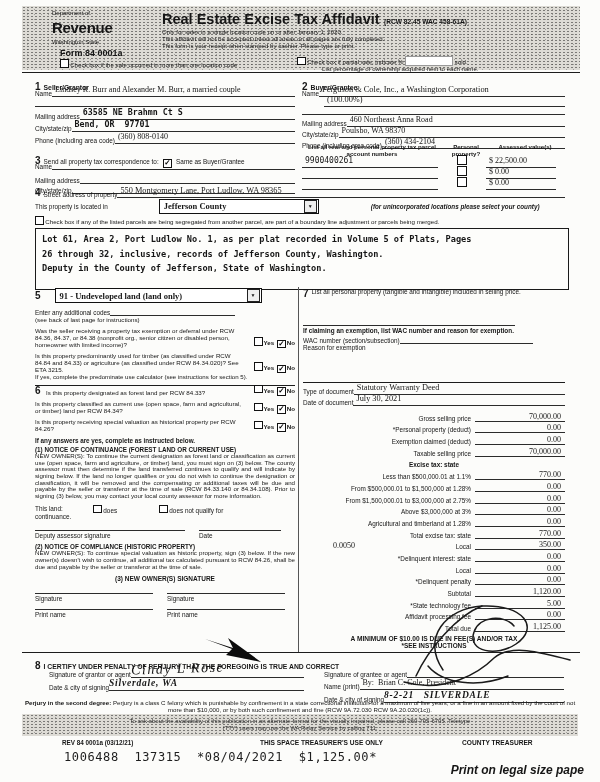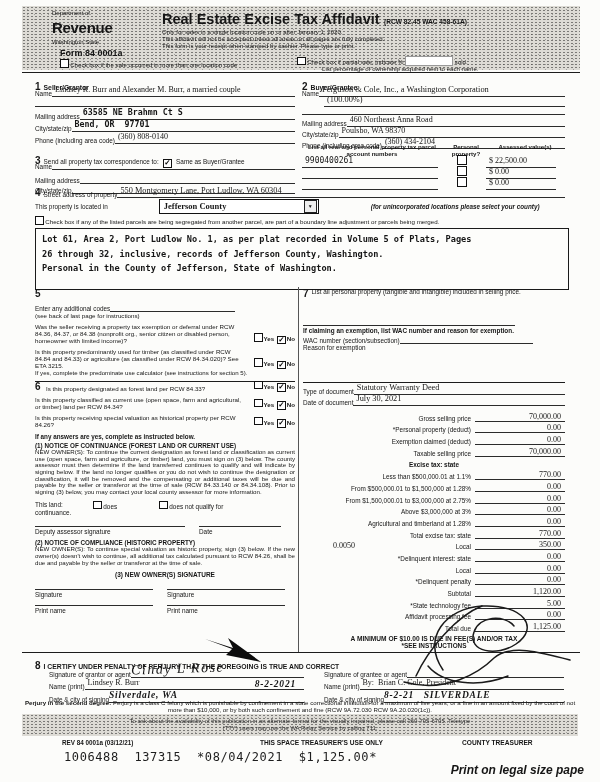--- a/index.html
+++ b/index.html
@@ -163,50 +163,54 @@
     <div class="row" style="height:10px;">
         <span class="lbl">City/state/zip</span>
         <span class="fill"></span>
       </div>
   </div>
 
   <div class="abs" style="left:35px;top:187px;width:530px;">
     <div class="row" style="height:11px;">
       <span class="secnum">4</span>
       <span class="lbl">Street address of property</span>
-      <span class="fill"><span class="val" style="font-size:8.3px;">550 Montgomery Lane, Port Ludlow, WA 60304</span></span>
+      <span class="fill"><span class="val" style="font-size:8.3px;">550 Montgomery Lane, Port Ludlow, WA 98365</span></span>
     </div>
     <div style="display:flex;align-items:center;height:14px;margin-top:1px;gap:48px;">
       <span class="lbl">This property is located in</span>
       <span class="ddbox" style="width:158px;margin-left:3px;">
         <span class="ddval">Jefferson County</span>
         <span class="ddicon">▼</span>
       </span>
       <span style="font-size:6.3px;font-weight:bold;font-style:italic;margin-left:4px;">(for unincorporated locations please select your county)</span>
     </div>
     <div style="font-size:6.2px;margin-top:3px;white-space:nowrap;">
       <span class="cb"></span>
       <span>Check box if any of the listed parcels are being segregated from another parcel, are part of a boundary line adjustment or parcels being merged.</span>
     </div>
     <div style="font-size:6.2px;margin-top:3px;">Legal description of property (if you need more space, attach a separate sheet to each page of the affidavit):</div>
   </div>
 
   <div class="abs" style="left:35px;top:228px;width:520px;height:54px;border:1.6px solid #1a1a1a;background:#fdfdfb;padding:3px 6px;">
     <div class="mono" style="font-size:8.6px;font-weight:bold;line-height:14.5px;white-space:nowrap;">
       <div>Lot 61, Area 2, Port Ludlow No. 1, as per plat recorded in Volume 5 of Plats, Pages</div>
       <div>26 through 32, inclusive, records of Jefferson County, Washington.</div>
-      <div>Personal in the County of Jefferson, State of Washington.</div>
+      <div>Deputy in the County of Jefferson, State of Washington.</div>
     </div>
   </div>
 
   <div class="abs" style="left:298px;top:287px;height:366px;border-left:1px solid #555;"></div>
 
   <div class="abs" style="left:35px;top:288px;width:260px;">
     <div style="display:flex;align-items:center;">
       <span class="secnum" style="margin-right:14px;">5</span>
+      <span class="ddbox" style="width:205px;">
+        <span class="ddval">91 - Undeveloped land (land only)</span>
+        <span class="ddicon">▼</span>
+      </span>
     </div>
     <div class="row" style="height:10px;width:200px;margin-top:3px;">
         <span class="lbl">Enter any additional codes</span>
         <span class="fill"></span>
       </div>
     <div style="font-size:6.2px;">(see back of last page for instructions)</div>
 
     <div class="q">
       <span>Was the seller receiving a property tax exemption or deferral under RCW 84.36, 84.37, or 84.38 (nonprofit org., senior citizen or disabled person, homeowner with limited income)?</span>
       <span class="yn"><span class="cb"></span><span>Yes</span><span class="cb checked">✓</span><span>No</span></span>
@@ -406,24 +410,20 @@
   </div>
 
   <div class="abs hr" style="left:22px;top:652px;width:558px;border-top-width:1px;"></div>
   <div class="abs" style="left:35px;top:655px;width:530px;">
     <div style="height:9px;"><span class="secnum">8</span><span style="font-size:6.8px;font-weight:bold;">I CERTIFY UNDER PENALTY OF PERJURY THAT THE FOREGOING IS TRUE AND CORRECT</span></div>
     <div style="display:flex;">
       <div style="width:255px;margin-left:14px;">
         <div class="row" style="height:14px;">
             <span class="lbl">Signature of grantor or agent</span>
             <span class="fill"><span class="script">Cindy L Rose</span></span>
-          </div>
-        <div class="row" style="height:12px;">
-            <span class="lbl">Name (print)</span>
-            <span class="fill"><span class="val">Lindsey R. Burr</span><span class="hand abs" style="right:8px;bottom:0;">8-2-2021</span></span>
           </div>
         <div class="row" style="height:13px;justify-content:flex-end;">
             <span class="lbl">Date &amp; city of signing</span>
             <span class="fill"><span class="hand">Silverdale, WA</span></span>
           </div>
       </div>
       <div style="width:240px;margin-left:20px;">
         <div class="row" style="height:14px;">
             <span class="lbl">Signature of grantee or agent</span>
             <span class="fill"></span>

